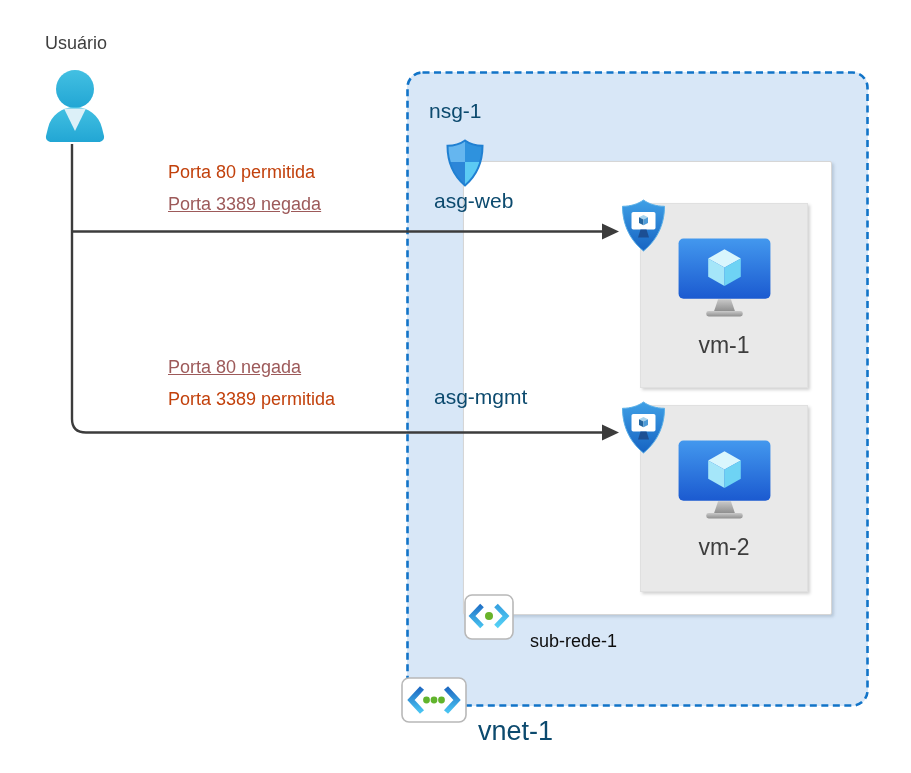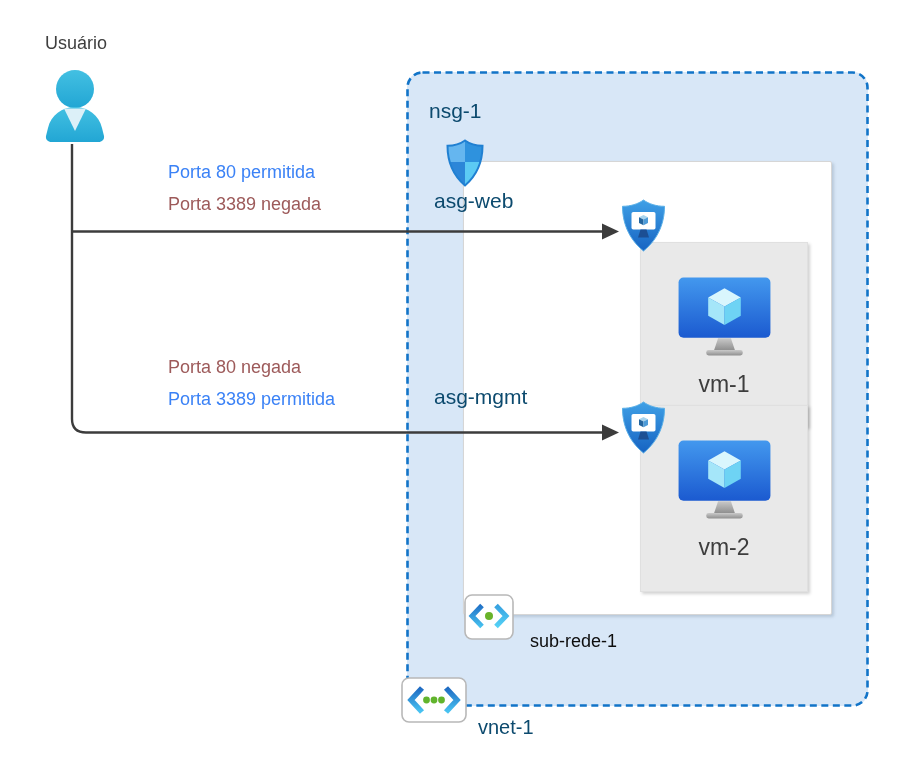--- a/index.html
+++ b/index.html
@@ -5,50 +5,50 @@
   html,body{margin:0;padding:0;background:#ffffff;}
   .canvas{
     position:relative;width:911px;height:773px;background:#ffffff;overflow:hidden;
     font-family:"Liberation Sans", sans-serif;
     padding-left:21px;
   }
   .abs{position:absolute;}
   .label{white-space:nowrap;color:#0c4a6e;}
   .user-label{left:45px;top:33px;font-size:18px;color:#3f3f3f;z-index:4;}
   .rule{font-size:18px;z-index:4;}
-  .rule-allowed{color:#3b82f6;}
-  .rule-denied{color:#9d5a5a;}
+  .rule-allowed{color:#c2410c;}
+  .rule-denied{color:#9d5a5a;text-decoration:underline;}
   .r1l1{left:168px;top:162px;}
   .r1l2{left:168px;top:194px;}
   .r2l1{left:168px;top:357px;}
   .r2l2{left:168px;top:389px;}
   .vnet-box{
     left:407px;top:72px;width:461px;height:634px;
     background:#d8e7f7;border-radius:15px;z-index:1;
   }
   .subnet-box{
     left:463px;top:161px;width:367px;height:452px;
     background:#ffffff;border:1px solid #d6d6d6;border-radius:2px;
     box-shadow:2px 2px 3px rgba(110,130,150,0.30);z-index:2;
   }
   .vm-box{
     width:168px;background:#e9e9e9;border:1px solid #e0e0e0;
     box-shadow:2px 2px 3px rgba(0,0,0,0.18);z-index:3;
     display:flex;flex-direction:column;align-items:center;box-sizing:border-box;
     padding-top:33px;
   }
-  .vm1-box{left:640px;top:203px;height:185px;margin-top:39px;}
+  .vm1-box{left:640px;top:203px;height:185px;}
   .vm2-box{left:640px;top:405px;height:187px;}
   .vm-label{font-size:23px;color:#3d3d3d;margin-top:14px;}
   .nsg-label{left:429px;top:99px;font-size:21px;z-index:4;}
   .asg-label{left:434px;width:186px;font-size:21px;z-index:4;}
   .asg-web-label{top:189px;}
   .asg-mgmt-label{top:385px;}
   .subnet-label{left:530px;top:631px;font-size:18px;color:#0d0d0d;z-index:4;}
-  .vnet-label{left:478px;top:716px;font-size:20px;z-index:4;}
+  .vnet-label{left:478px;top:716px;font-size:27px;z-index:4;}
   .overlay{left:0;top:0;width:911px;height:773px;z-index:5;pointer-events:none;}
   .icon{z-index:6;}
   .user-icon{left:44px;top:68px;z-index:4;}
   .nsg-icon{left:446px;top:139px;}
   .asg-web-icon{left:621px;top:199px;}
   .asg-mgmt-icon{left:621px;top:401px;}
   .subnet-icon{left:464px;top:594px;}
   .vnet-icon{left:401px;top:677px;}
 </style>
 </head>

